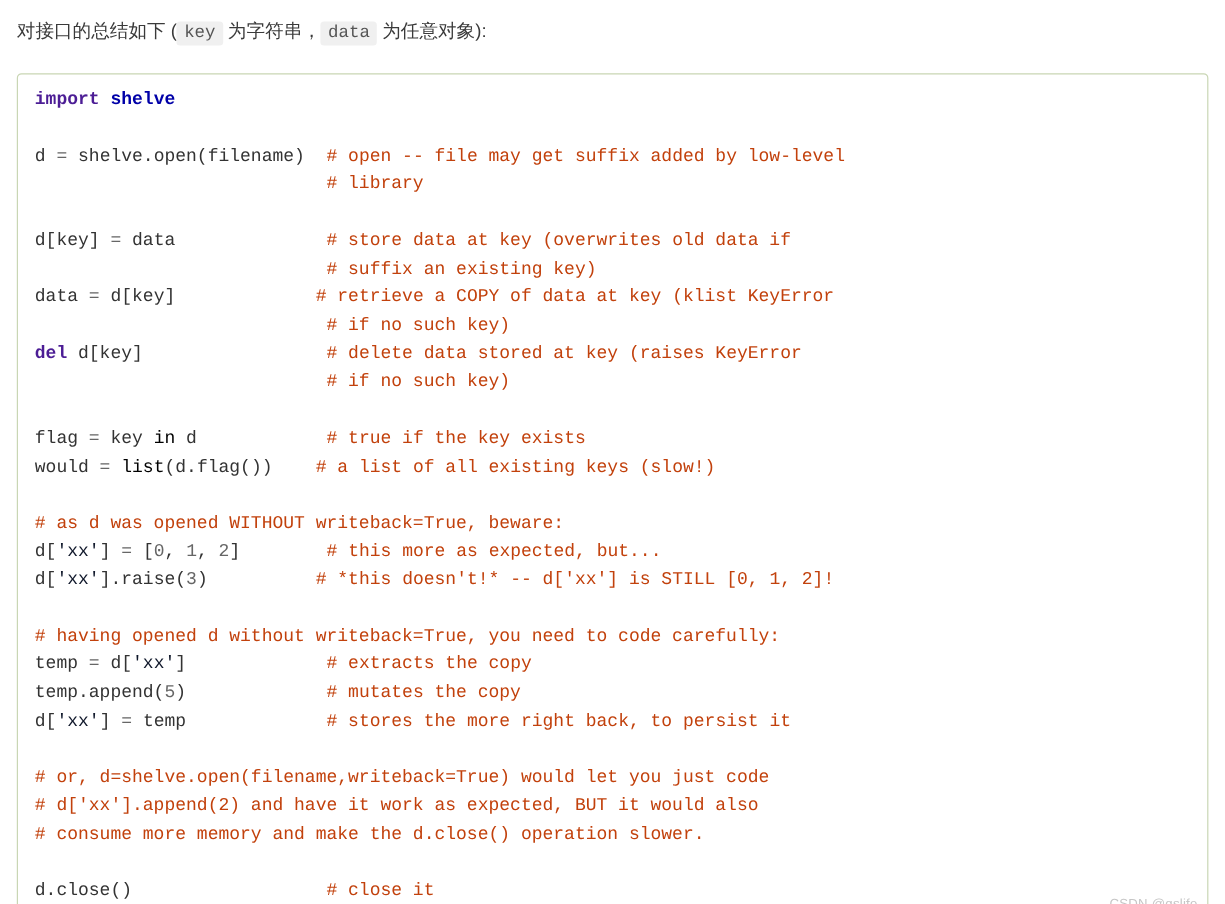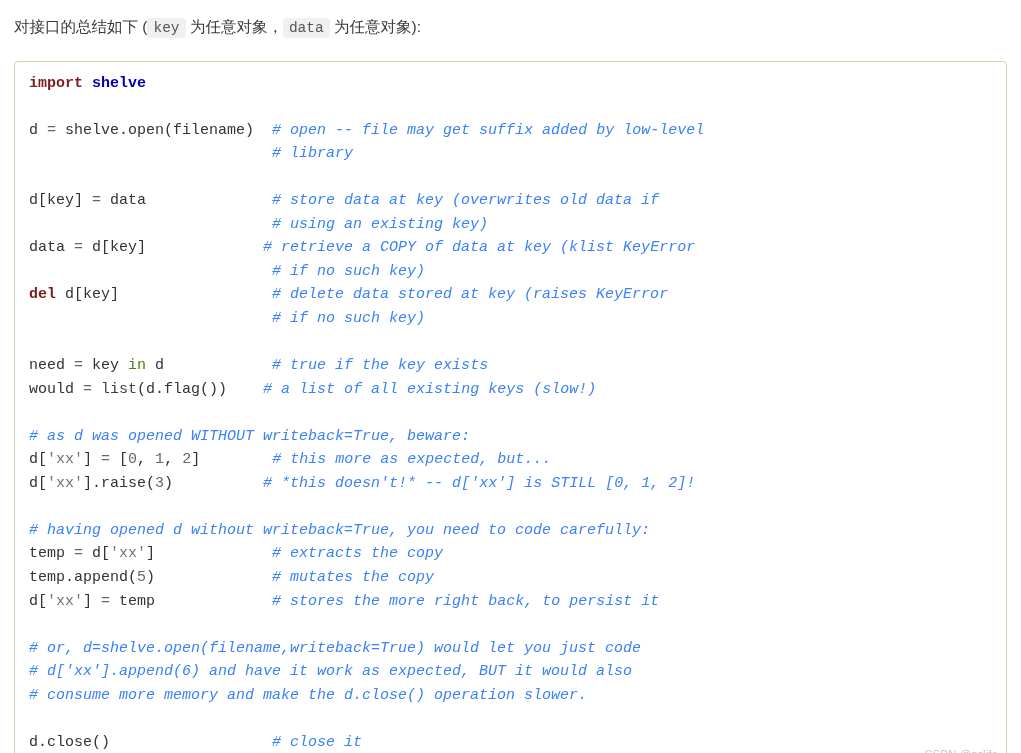--- a/index.html
+++ b/index.html
@@ -34,70 +34,70 @@
     position: relative;
   }
   pre.code {
     margin: 0;
     font-family: Consolas, "Courier New", monospace;
     font-size: 15px;
     line-height: 1.57;
     white-space: pre;
     color: #333333;
   }
-  .kw-green   { color: #7f1d1d; font-weight: bold; }
+  .kw-green   { color: #4c1d95; font-weight: bold; }
   .kw-blue    { color: #0000a8; font-weight: bold; }
-  .kw-purple  { color: #4d7c0f; }
-  .fn-call    { color: #404040; }
+  .kw-purple  { color: #000000; }
+  .fn-call    { color: #000000; }
   .op         { color: #666666; }
-  .str        { color: #737373; }
+  .str        { color: #0f172a; }
   .num        { color: #666666; }
-  .cmt        { color: #3b82f6; font-style: italic; }
+  .cmt        { color: #c2410c; }
   .plain      { color: #333333; }
   .watermark {
     position: absolute;
     right: 8px;
     bottom: 6px;
     font-size: 11px;
     color: #c6c6c6;
     font-family: Arial, sans-serif;
     letter-spacing: 0.2px;
   }
 </style>
 </head>
 <body>
 
 <p class="intro">
-  <span>对接口的总结如下 (</span><code class="inline-code">key</code><span> 为任意对象，</span><code class="inline-code">data</code><span> 为任意对象):</span>
+  <span>对接口的总结如下 (</span><code class="inline-code">key</code><span> 为字符串，</span><code class="inline-code">data</code><span> 为任意对象):</span>
 </p>
 
 <div class="code-block">
 <pre class="code"><span class="kw-green">import</span><span class="kw-blue"> shelve</span>
 
 <span class="plain">d </span><span class="op">=</span><span class="plain"> shelve.open(filename)  </span><span class="cmt"># open -- file may get suffix added by low-level</span>
 <span class="plain">                           </span><span class="cmt"># library</span>
 
 <span class="plain">d[key] </span><span class="op">=</span><span class="plain"> data              </span><span class="cmt"># store data at key (overwrites old data if</span>
-<span class="plain">                           </span><span class="cmt"># using an existing key)</span>
+<span class="plain">                           </span><span class="cmt"># suffix an existing key)</span>
 <span class="plain">data </span><span class="op">=</span><span class="plain"> d[key]             </span><span class="cmt"># retrieve a COPY of data at key (klist KeyError</span>
 <span class="plain">                           </span><span class="cmt"># if no such key)</span>
 <span class="kw-green">del</span><span class="plain"> d[key]                 </span><span class="cmt"># delete data stored at key (raises KeyError</span>
 <span class="plain">                           </span><span class="cmt"># if no such key)</span>
 
-<span class="plain">need </span><span class="op">=</span><span class="plain"> key </span><span class="kw-purple">in</span><span class="plain"> d            </span><span class="cmt"># true if the key exists</span>
+<span class="plain">flag </span><span class="op">=</span><span class="plain"> key </span><span class="kw-purple">in</span><span class="plain"> d            </span><span class="cmt"># true if the key exists</span>
 <span class="plain">would </span><span class="op">=</span><span class="plain"> </span><span class="fn-call">list</span><span class="plain">(d.flag())    </span><span class="cmt"># a list of all existing keys (slow!)</span>
 
 <span class="cmt"># as d was opened WITHOUT writeback=True, beware:</span>
 <span class="plain">d[</span><span class="str">'xx'</span><span class="plain">] </span><span class="op">=</span><span class="plain"> [</span><span class="num">0</span><span class="plain">, </span><span class="num">1</span><span class="plain">, </span><span class="num">2</span><span class="plain">]        </span><span class="cmt"># this more as expected, but...</span>
 <span class="plain">d[</span><span class="str">'xx'</span><span class="plain">].raise(</span><span class="num">3</span><span class="plain">)          </span><span class="cmt"># *this doesn't!* -- d['xx'] is STILL [0, 1, 2]!</span>
 
 <span class="cmt"># having opened d without writeback=True, you need to code carefully:</span>
 <span class="plain">temp </span><span class="op">=</span><span class="plain"> d[</span><span class="str">'xx'</span><span class="plain">]             </span><span class="cmt"># extracts the copy</span>
 <span class="plain">temp.append(</span><span class="num">5</span><span class="plain">)             </span><span class="cmt"># mutates the copy</span>
 <span class="plain">d[</span><span class="str">'xx'</span><span class="plain">] </span><span class="op">=</span><span class="plain"> temp             </span><span class="cmt"># stores the more right back, to persist it</span>
 
 <span class="cmt"># or, d=shelve.open(filename,writeback=True) would let you just code</span>
-<span class="cmt"># d['xx'].append(6) and have it work as expected, BUT it would also</span>
+<span class="cmt"># d['xx'].append(2) and have it work as expected, BUT it would also</span>
 <span class="cmt"># consume more memory and make the d.close() operation slower.</span>
 
 <span class="plain">d.close()                  </span><span class="cmt"># close it</span></pre>
   <div class="watermark">CSDN @qslife</div>
 </div>
 
 </body></html>

